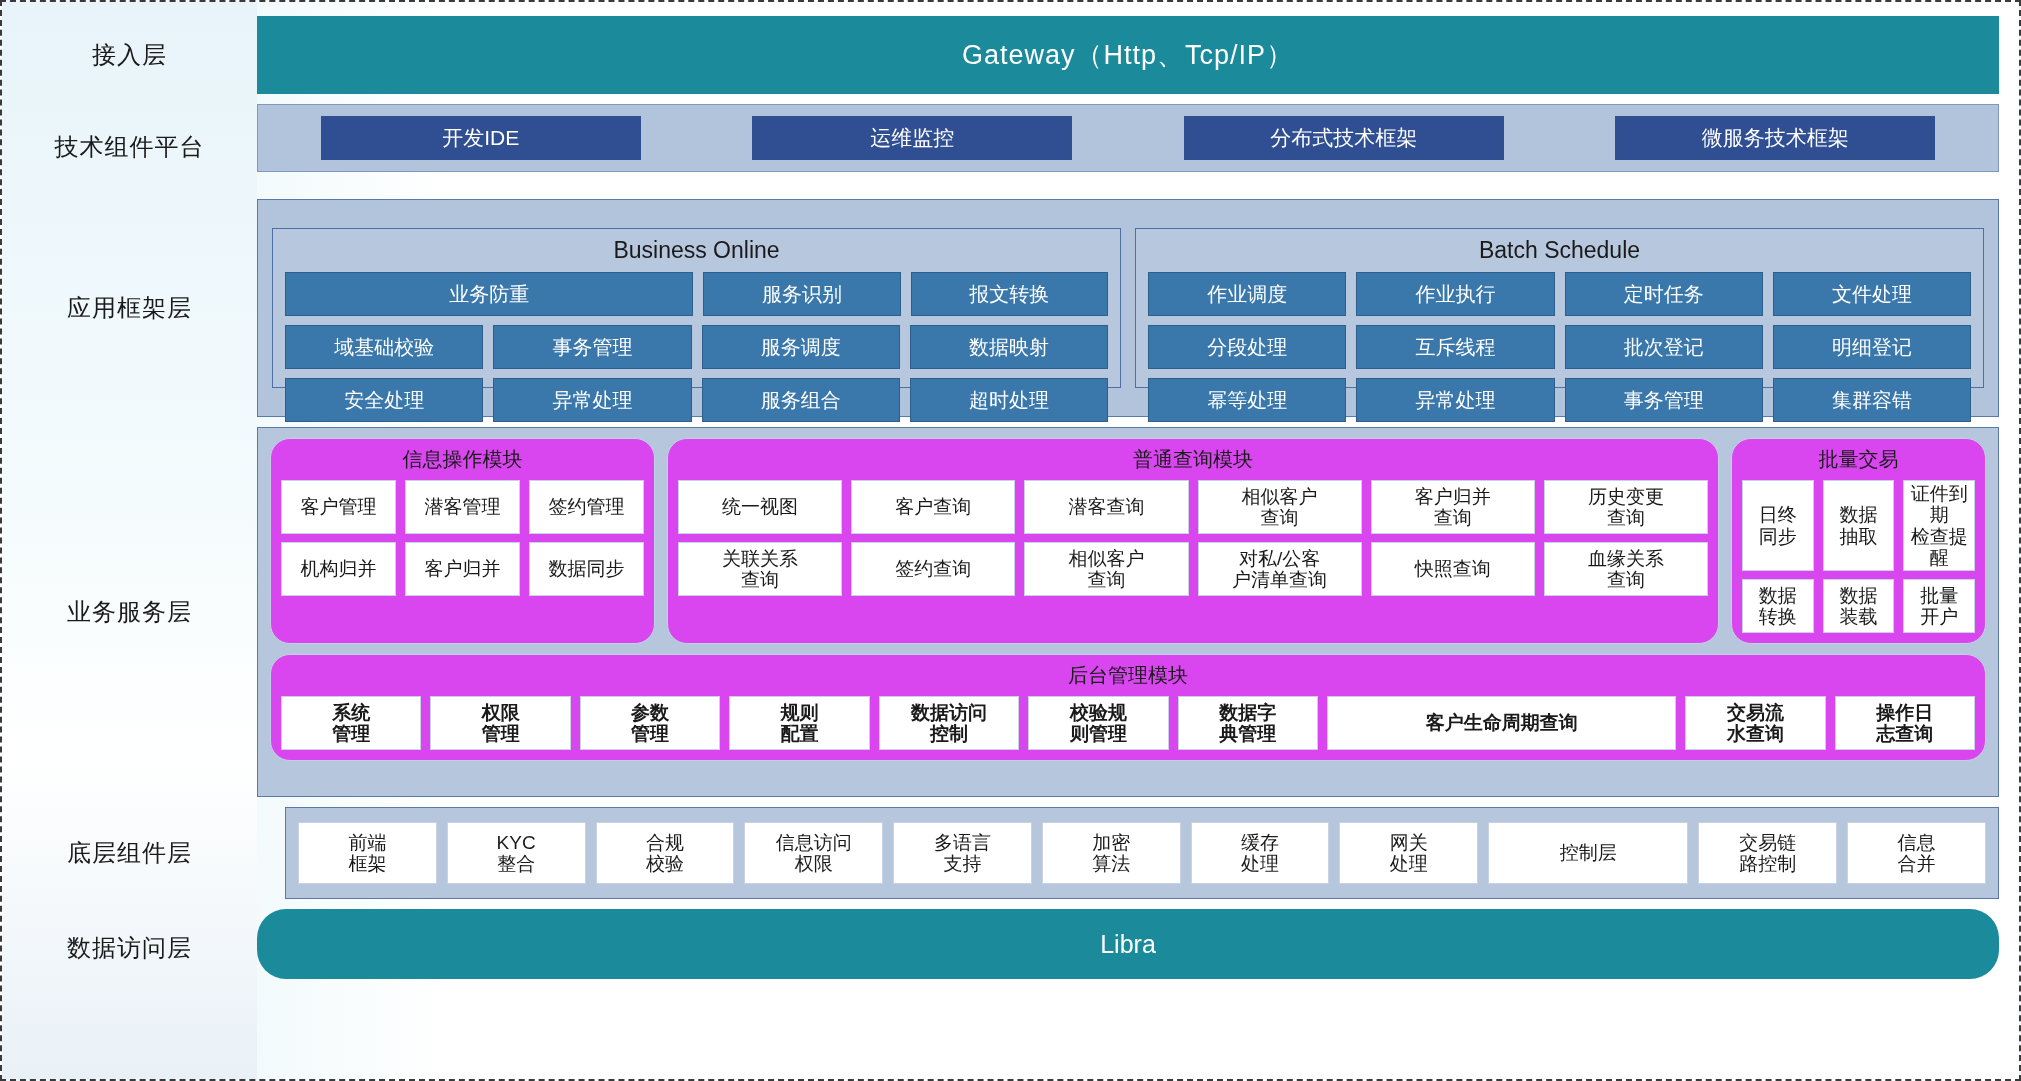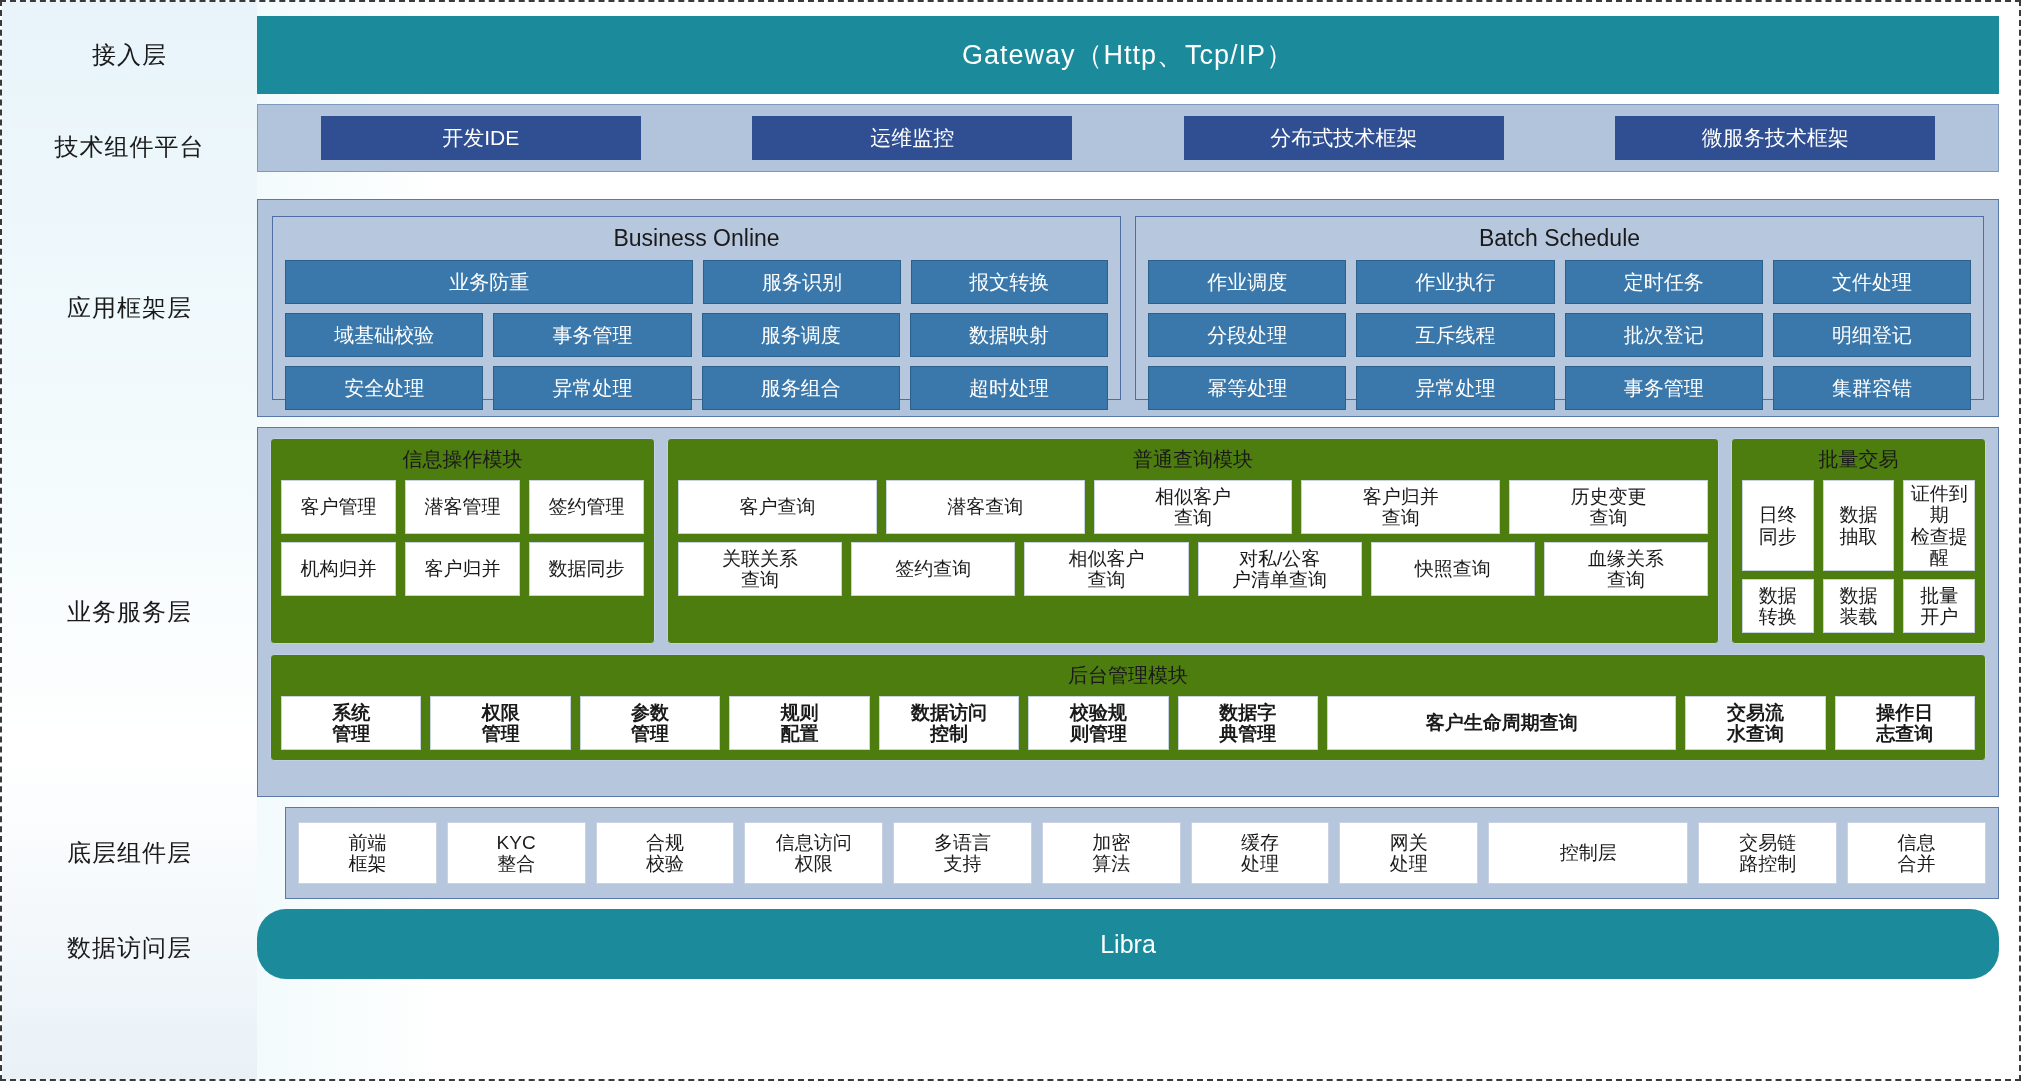--- a/index.html
+++ b/index.html
@@ -45,21 +45,21 @@
     padding: 0 14px; gap: 14px;
   }
   .tech-chip {
     flex: 1; max-width: 320px; height: 44px; background: #2f4f92;
     color: #fff; font-size: 21px;
     display: flex; align-items: center; justify-content: center;
   }
   
   .appfw-outer {
     flex: 1; background: #b2c4dc; border: 1px solid #5a78a8;
-    display: flex; gap: 14px; padding: 16px 14px;
+    display: flex; gap: 14px; padding: 28px 14px;
   }
   .appfw-panel {
     flex: 1; background: #b6c7de; border: 1px solid #4f6ea3;
     padding: 6px 12px 12px 12px;
     display: flex; flex-direction: column;
   }
   .appfw-title { text-align: center; font-size: 23px; color: #1a1a1a; margin: 2px 0 8px; }
   .appfw-grid { display: flex; flex-direction: column; gap: 9px; }
   .appfw-line { display: flex; gap: 10px; }
   .fw-chip {
@@ -68,21 +68,21 @@
     display: flex; align-items: center; justify-content: center; text-align: center;
   }
   .fw-chip.span2 { flex: 2.08; }
   
   .biz-outer {
     flex: 1; background: #b5c6dd; border: 1px solid #5a78a8;
     display: flex; flex-direction: column; gap: 10px; padding: 10px 12px;
   }
   .biz-top { display: flex; gap: 12px; }
   .biz-mod {
-    background: #4d7c0f; border: 1px solid #c3cfe6; border-radius: 4px;
+    background: #d946ef; border: 1px solid #c3cfe6; border-radius: 20px;
     padding: 4px 10px 10px 10px; display: flex; flex-direction: column;
   }
   .biz-mod-title { text-align: center; font-size: 20px; color: #1a1a1a; margin: 3px 0 7px; }
   .biz-rows { display: flex; flex-direction: column; gap: 8px; }
   .biz-line { display: flex; gap: 9px; }
   .biz-cell {
     background: #ffffff; border: 1px solid #c9d2e2; color: #1a1a1a;
     font-size: 19px; line-height: 1.12; flex: 1; min-height: 54px;
     display: flex; align-items: center; justify-content: center; text-align: center;
     padding: 2px 4px; white-space: pre-line;
@@ -221,20 +221,21 @@
                   <div class="biz-cell">客户归并</div>
                   <div class="biz-cell">数据同步</div>
                 </div>
               </div>
             </div>
 
             <div class="biz-mod m-query">
               <div class="biz-mod-title">普通查询模块</div>
               <div class="biz-rows">
                 <div class="biz-line">
+                  <div class="biz-cell">统一视图</div>
                   <div class="biz-cell">客户查询</div>
                   <div class="biz-cell">潜客查询</div>
                   <div class="biz-cell">相似客户
 查询</div>
                   <div class="biz-cell">客户归并
 查询</div>
                   <div class="biz-cell">历史变更
 查询</div>
                 </div>
                 <div class="biz-line">

